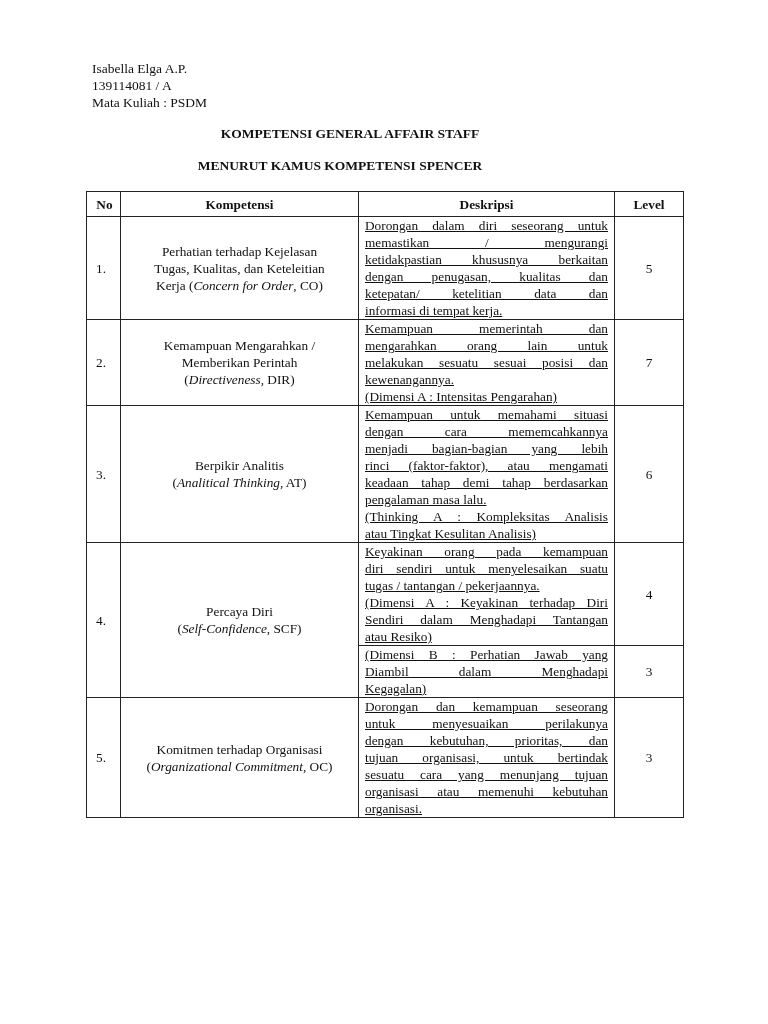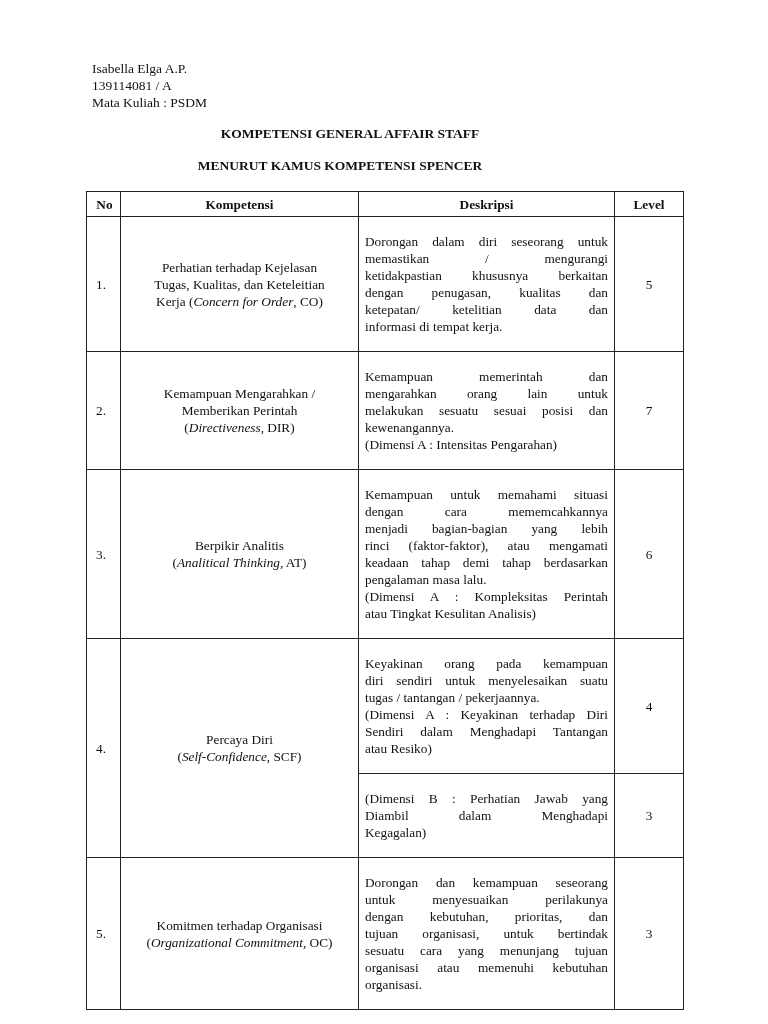--- a/index.html
+++ b/index.html
@@ -7,21 +7,21 @@
       font-family: "Liberation Serif", "DejaVu Serif", serif; color: #111; font-size: 13.3px; }
     .header-block { position: absolute; left: 92px; top: 60px; line-height: 17px; font-size: 13.5px; }
     .title { position: absolute; left: 0; width: 700px; text-align: center; font-weight: bold; font-size: 13.5px; }
     .t1 { top: 126px; left: 0; }
     .t2 { top: 158px; left: -10px; }
     table.kt { position: absolute; left: 86px; top: 191px; border-collapse: collapse; width: 597px; table-layout: fixed; }
     table.kt td, table.kt th { border: 1.2px solid #222; padding: 0 5px; vertical-align: middle; line-height: 17px; font-size: 13.3px; }
     table.kt th { font-weight: bold; height: 24px; text-align: center; }
     .c-no { width: 24px; text-align: left; padding-left: 9px !important; }
     .c-komp { text-align: center; }
-    .c-desk { text-align: justify; text-align-last: left; padding: 16px 6px !important; }
+    .c-desk { text-align: justify; text-align-last: left; padding: 0 6px !important; text-decoration: underline; }
     .c-level { text-align: center; }
     .desc-line { display: block; }
     .just { text-align: justify; text-align-last: justify; }
     .nojust { text-align: center; text-align-last: left; }
     i { font-style: italic; }
   </style>
 </head>
 <body>
 
 <div class="header-block">
@@ -88,21 +88,21 @@
           <div>Berpikir Analitis</div>
           <div><span>(</span><i>Analitical Thinking,</i><span> AT)</span></div>
         </td>
         <td class="c-desk">
           <span class="desc-line just">Kemampuan untuk memahami situasi</span>
           <span class="desc-line just">dengan cara mememcahkannya</span>
           <span class="desc-line just">menjadi bagian-bagian yang lebih</span>
           <span class="desc-line just">rinci (faktor-faktor), atau mengamati</span>
           <span class="desc-line just">keadaan tahap demi tahap berdasarkan</span>
           <span class="desc-line nojust">pengalaman masa lalu.</span>
-          <span class="desc-line just">(Dimensi A : Kompleksitas Perintah</span>
+          <span class="desc-line just">(Thinking A : Kompleksitas Analisis</span>
           <span class="desc-line nojust">atau Tingkat Kesulitan Analisis)</span>
         </td>
         <td class="c-level">6</td>
       </tr>
       <tr style="height: 101px;">
         <td class="c-no" rowspan="2">4.</td>
         <td class="c-komp" rowspan="2">
           <div>Percaya Diri</div>
           <div><span>(</span><i>Self-Confidence</i><span>, SCF)</span></div>
         </td>

